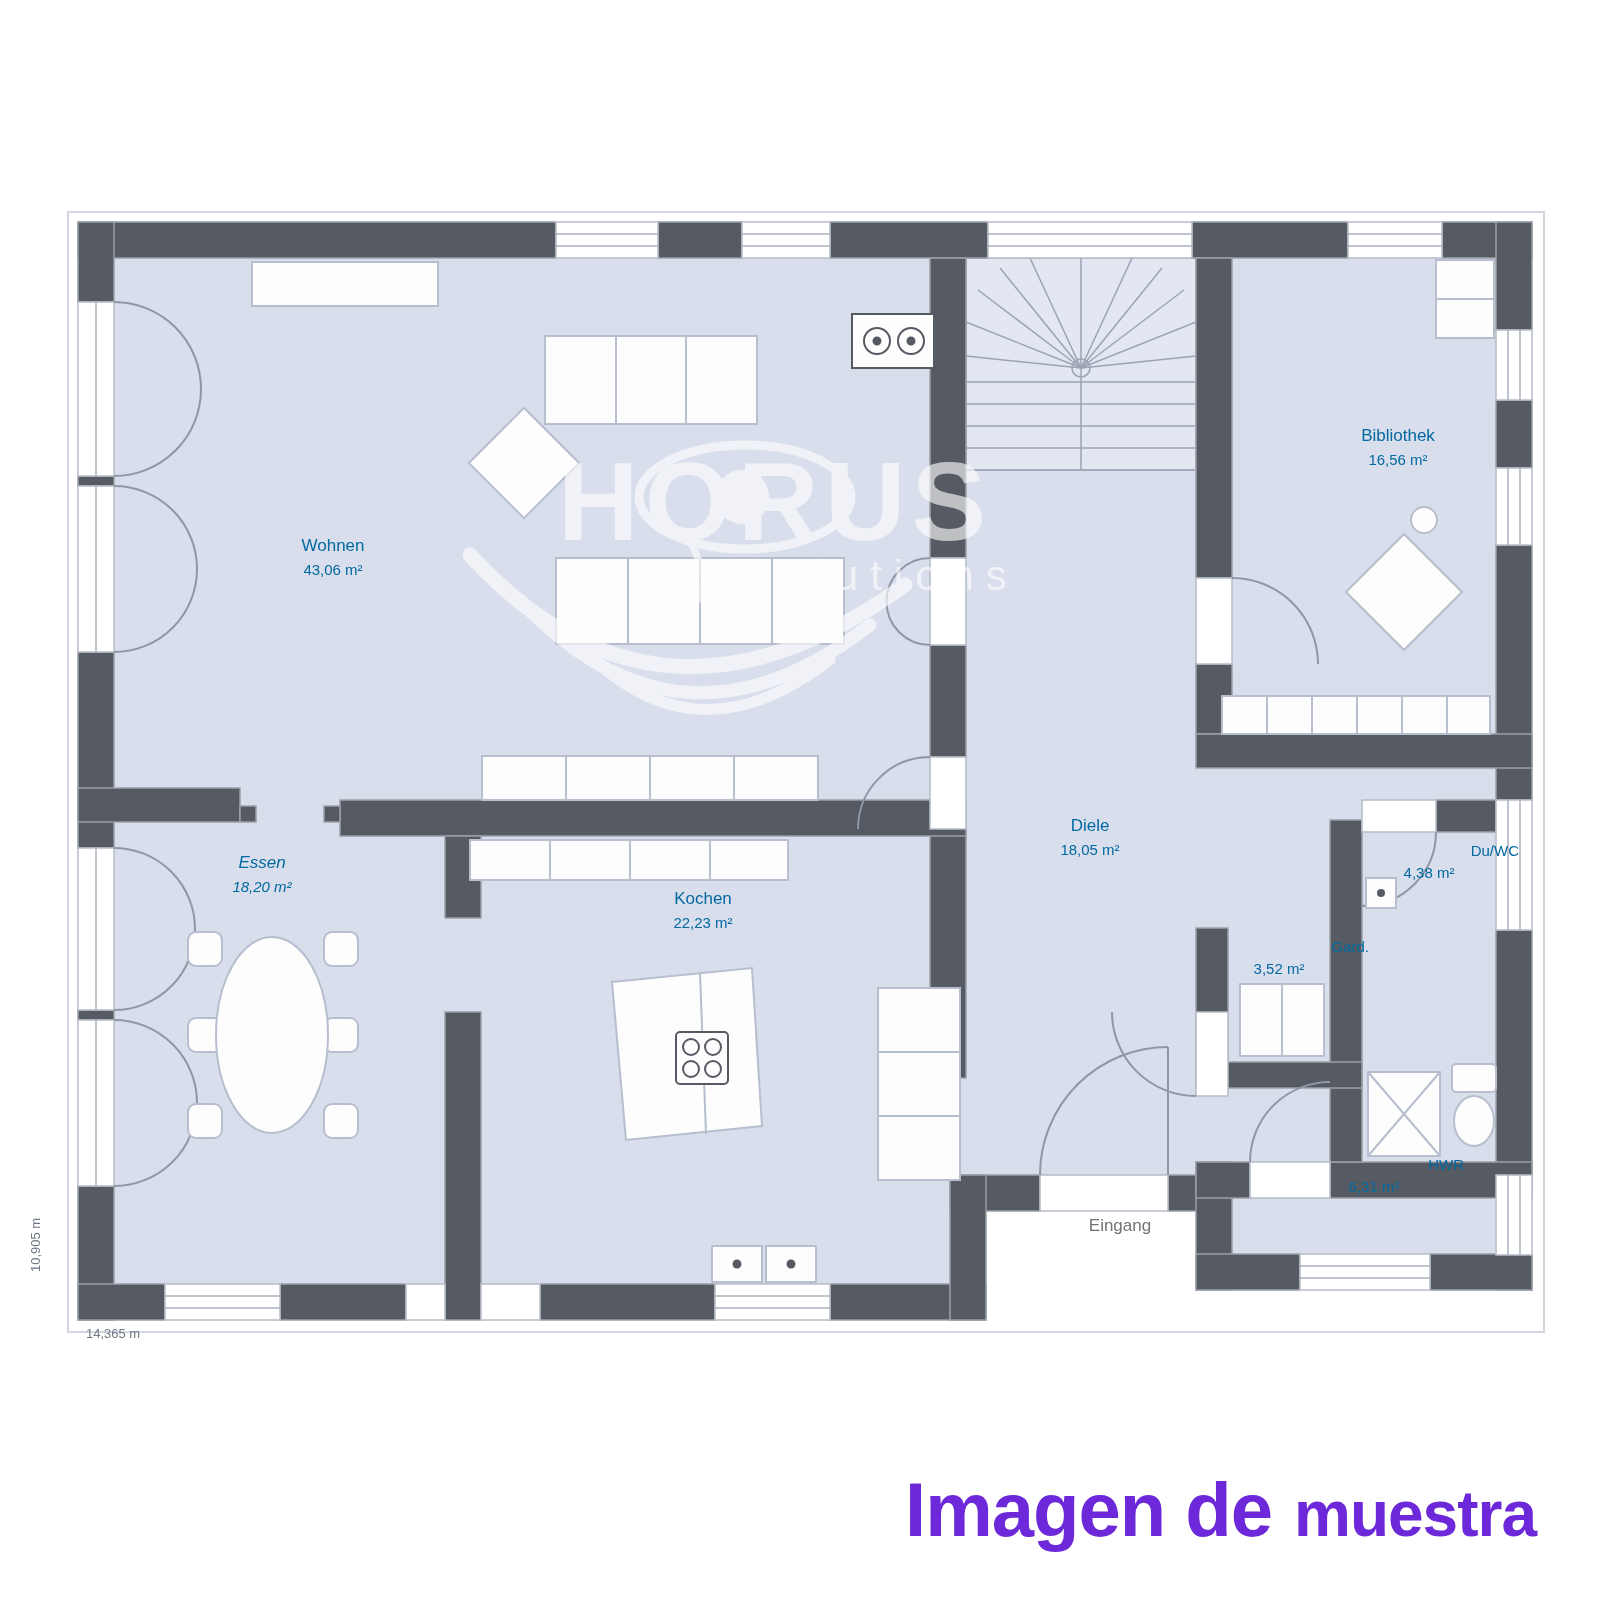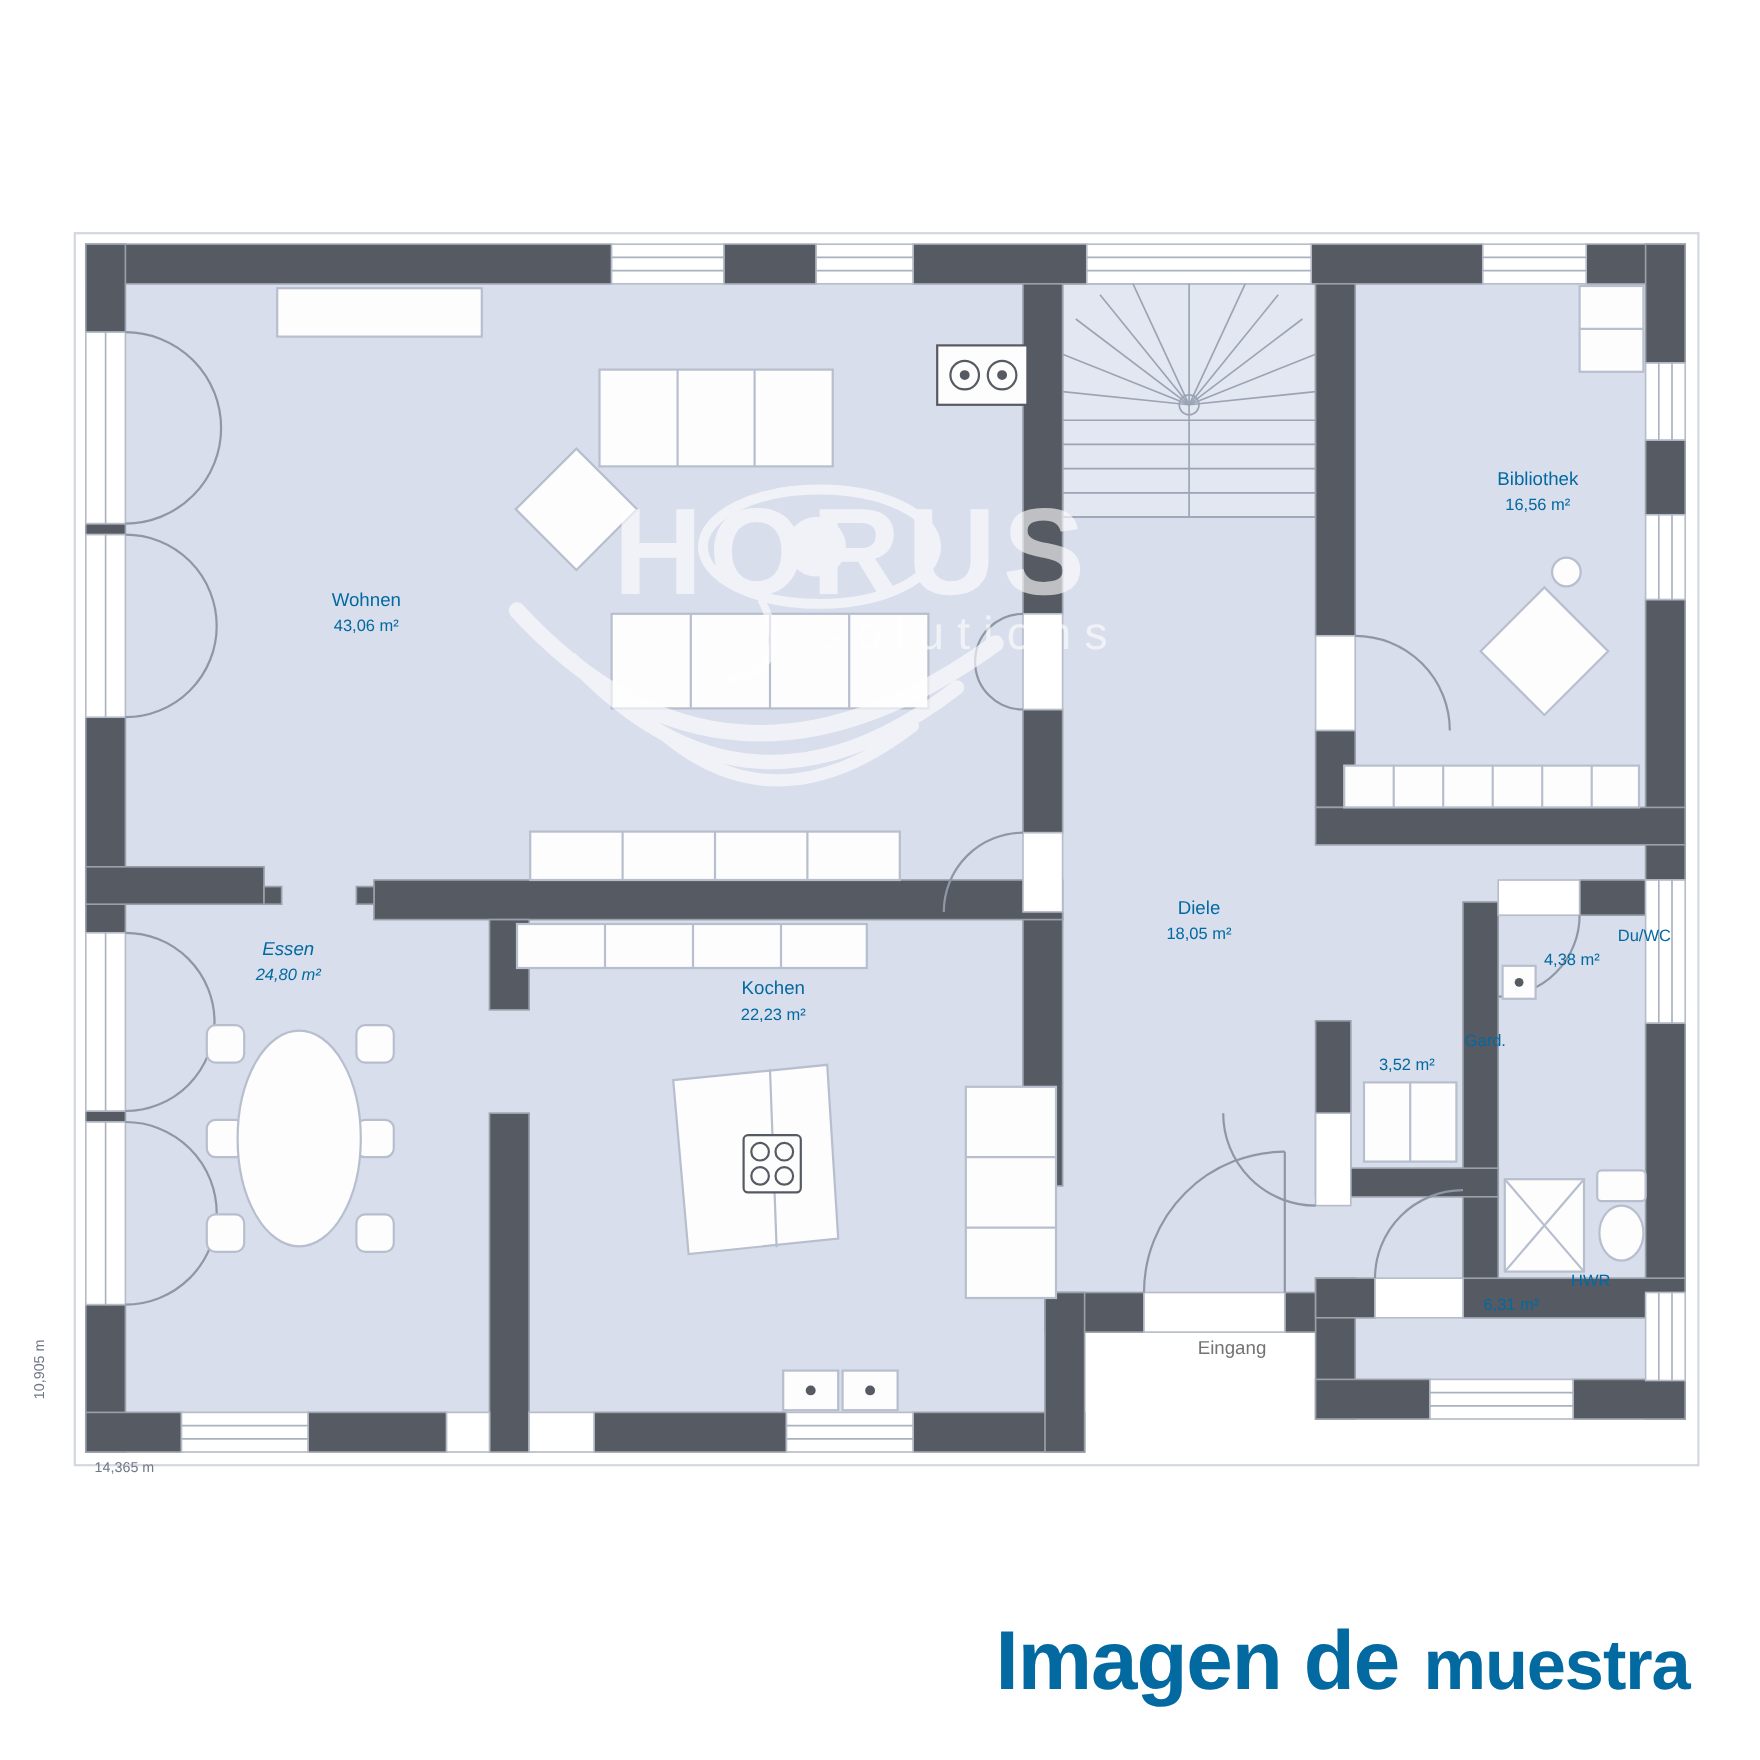--- a/index.html
+++ b/index.html
@@ -20,21 +20,21 @@
     position:absolute;width:180px;text-align:center;color:#737373;font-size:17px;
   }
   .dim-bottom{
     position:absolute;font-size:13px;color:#707786;
   }
   .dim-left{
     position:absolute;font-size:13px;color:#707786;transform:rotate(-90deg);
     transform-origin:0 0;white-space:nowrap;
   }
   .caption{
-    position:absolute;right:64px;top:1466px;color:#0369a1;white-space:nowrap;
+    position:absolute;right:64px;top:1466px;color:#6d28d9;white-space:nowrap;
     font-weight:600;letter-spacing:-1px;
   }
   .caption .c1{font-size:76px;}
   .caption .c2{font-size:64px;margin-left:22px;}
 </style>
 </head>
 <body>
 
 <div class="stage">
 
@@ -317,21 +317,21 @@
       </g>
     </g>
   </svg>
 
   <div class="room-label" style="left:243px;top:534px;">
     <span class="rname">Wohnen</span>
     <span class="rarea">43,06 m²</span>
   </div>
   <div class="room-label" style="left:172px;top:851px;font-style:italic;">
     <span class="rname">Essen</span>
-    <span class="rarea">24,80 m²</span>
+    <span class="rarea">18,20 m²</span>
   </div>
   <div class="room-label" style="left:613px;top:887px;">
     <span class="rname">Kochen</span>
     <span class="rarea">22,23 m²</span>
   </div>
   <div class="room-label" style="left:1000px;top:814px;">
     <span class="rname">Diele</span>
     <span class="rarea">18,05 m²</span>
   </div>
   <div class="room-label" style="left:1308px;top:424px;">

